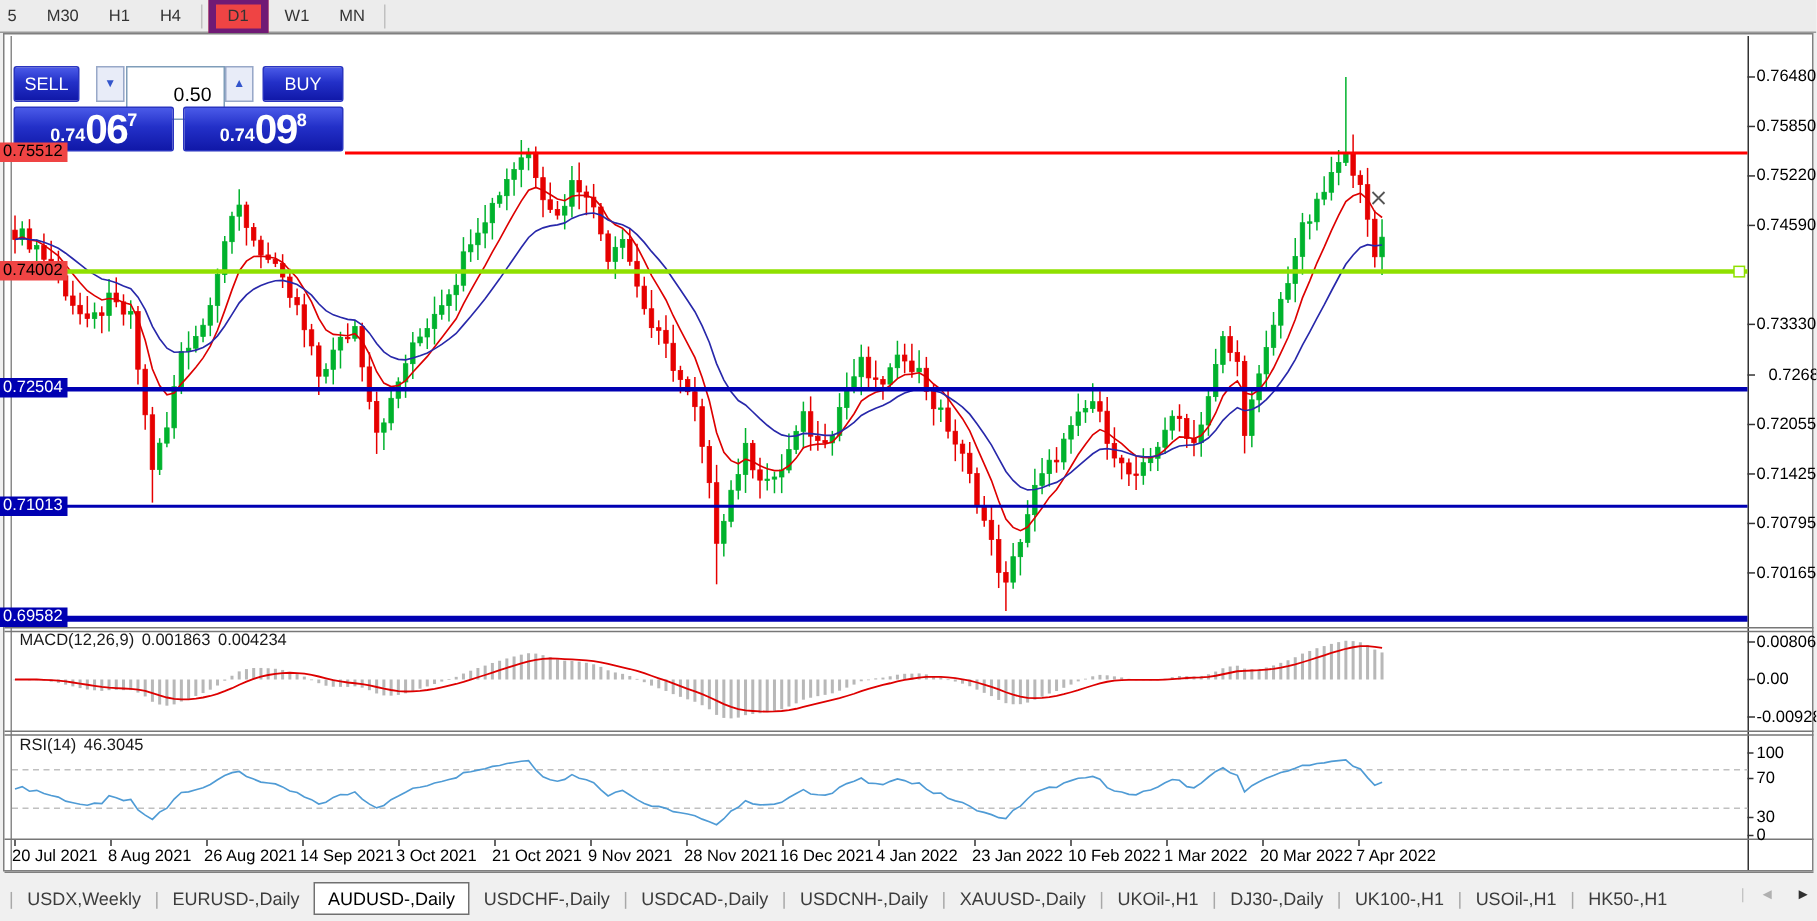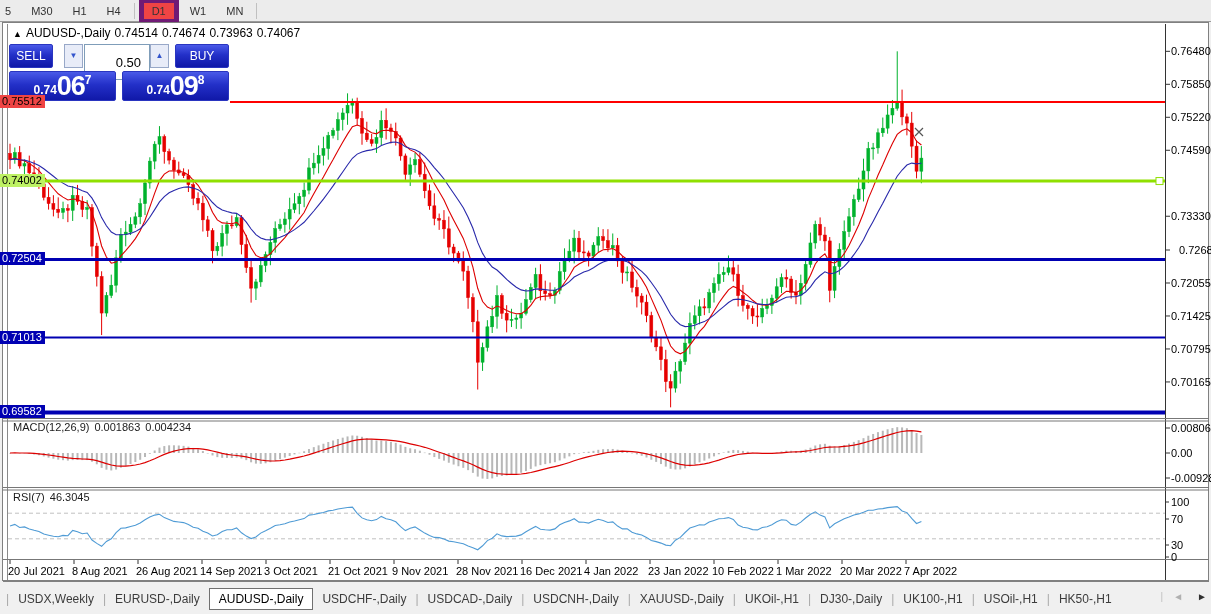--- a/index.html
+++ b/index.html
@@ -691,23 +691,20 @@
       <line x1="458" y1="560" x2="458" y2="564" stroke="#333"></line>
       <line x1="522" y1="560" x2="522" y2="564" stroke="#333"></line>
       <line x1="586" y1="560" x2="586" y2="564" stroke="#333"></line>
       <line x1="650" y1="560" x2="650" y2="564" stroke="#333"></line>
       <line x1="714" y1="560" x2="714" y2="564" stroke="#333"></line>
       <line x1="778" y1="560" x2="778" y2="564" stroke="#333"></line>
       <line x1="842" y1="560" x2="842" y2="564" stroke="#333"></line>
       <line x1="906" y1="560" x2="906" y2="564" stroke="#333"></line>
     </svg>
 
-  <div id="chart-title" class="lbl">
-    <span id="collapse">▲</span><span>AUDUSD-,Daily</span><span>0.74514</span><span>0.74674</span><span>0.73963</span><span>0.74067</span>
-  </div>
 
   <div id="trade">
     <div id="sell-btn" class="bluebtn">SELL</div>
     <div class="spin" style="left:55px;"><span>▼</span></div>
     <input id="vol" readonly="" value="0.50" style="">
     <div class="spin" style="left:141px;"><span>▲</span></div>
     <div id="buy-btn" class="bluebtn">BUY</div>
     <div id="sell-price" class="bluebtn pricebox">
       <span class="p-small">0.74</span>
         <span class="p-big">06</span>
@@ -717,26 +714,26 @@
       <span class="p-small">0.74</span>
         <span class="p-big">09</span>
         <span class="p-sup">8</span>
     </div>
   </div>
 
   <div id="macd-lbl" style="top:421px;">
     <span>MACD(12,26,9)</span><span>0.001863</span><span>0.004234</span>
   </div>
   <div id="rsi-lbl" style="top:491px;">
-    <span>RSI(7)</span><span>46.3045</span>
+    <span>RSI(14)</span><span>46.3045</span>
   </div>
 
   <div id="labels">
       <div class="axbox" style="left: 0px; top: 95px; background: #ef4444; color: rgb(0, 0, 0);">0.75512</div>
-      <div class="axbox" style="left: 0px; top: 174.058px; background: #bef264; color: rgb(0, 0, 0);">0.74002</div>
+      <div class="axbox" style="left: 0px; top: 174.058px; background: #ef4444; color: rgb(0, 0, 0);">0.74002</div>
       <div class="axbox" style="left: 0px; top: 252.487px; background: rgb(0, 0, 178); color: rgb(255, 255, 255);">0.72504</div>
       <div class="axbox" style="left: 0px; top: 330.55px; background: rgb(0, 0, 178); color: rgb(255, 255, 255);">0.71013</div>
       <div class="axbox" style="left: 0px; top: 405.471px; background: rgb(0, 0, 178); color: rgb(255, 255, 255);">0.69582</div>
       <div class="lbl" style="left: 1171px; top: 45.3194px;">0.76480</div>
       <div class="lbl" style="left: 1171px; top: 78.3037px;">0.75850</div>
       <div class="lbl" style="left: 1171px; top: 111.288px;">0.75220</div>
       <div class="lbl" style="left: 1171px; top: 144.272px;">0.74590</div>
       <div class="lbl" style="left: 1171px; top: 210.241px;">0.73330</div>
       <div class="lbl" style="left: 1171px; top: 244.01px; padding-left: 8px;">0.72685</div>
       <div class="lbl" style="left: 1171px; top: 276.995px;">0.72055</div>

